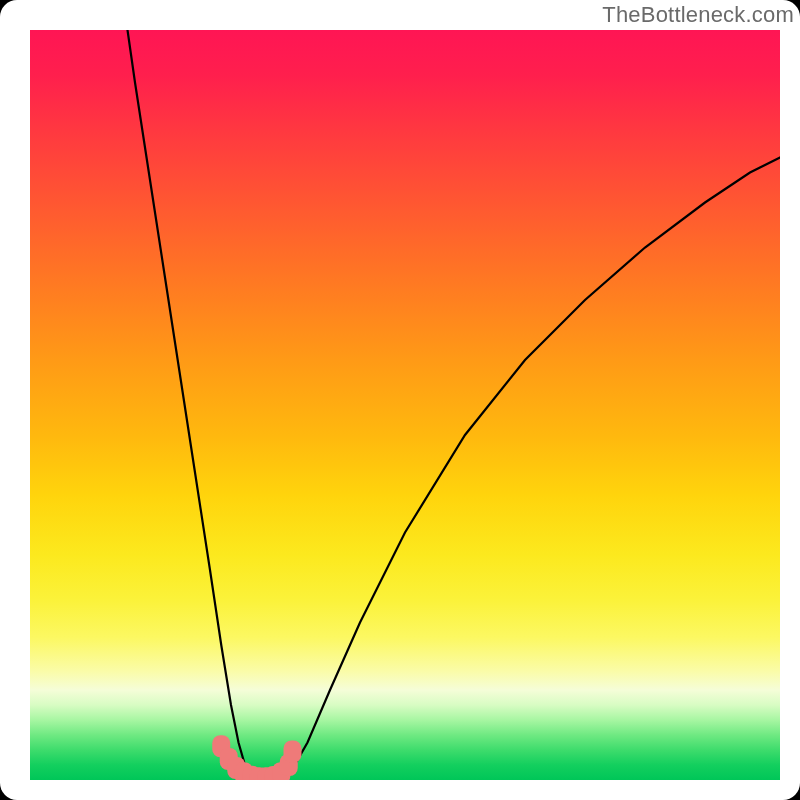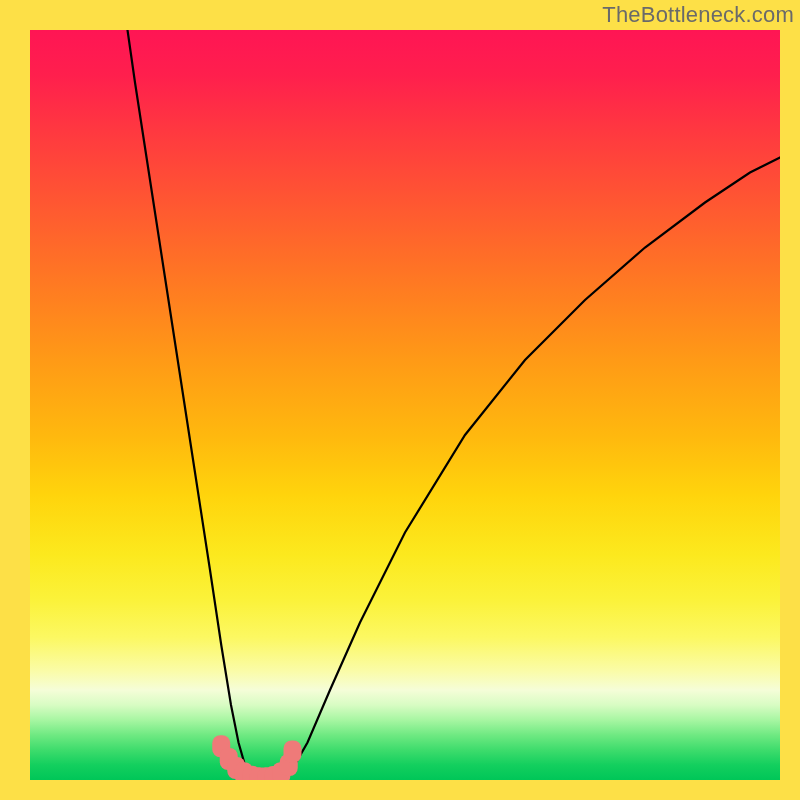--- a/index.html
+++ b/index.html
@@ -8,21 +8,22 @@
     width: 800px;
     height: 800px;
     overflow: hidden;
     background: #000;
     font-family: Arial, Helvetica, sans-serif;
   }
   .frame {
     position: absolute;
     left: 0; top: 0;
     width: 800px; height: 800px;
-    background: #fde047;
+    background: #ffffff;
+    border-radius: 17px;
   }
   .plot {
     position: absolute;
     left: 30px;
     top: 30px;
     width: 750px;
     height: 750px;
     overflow: hidden;
   }
   .gradient {

